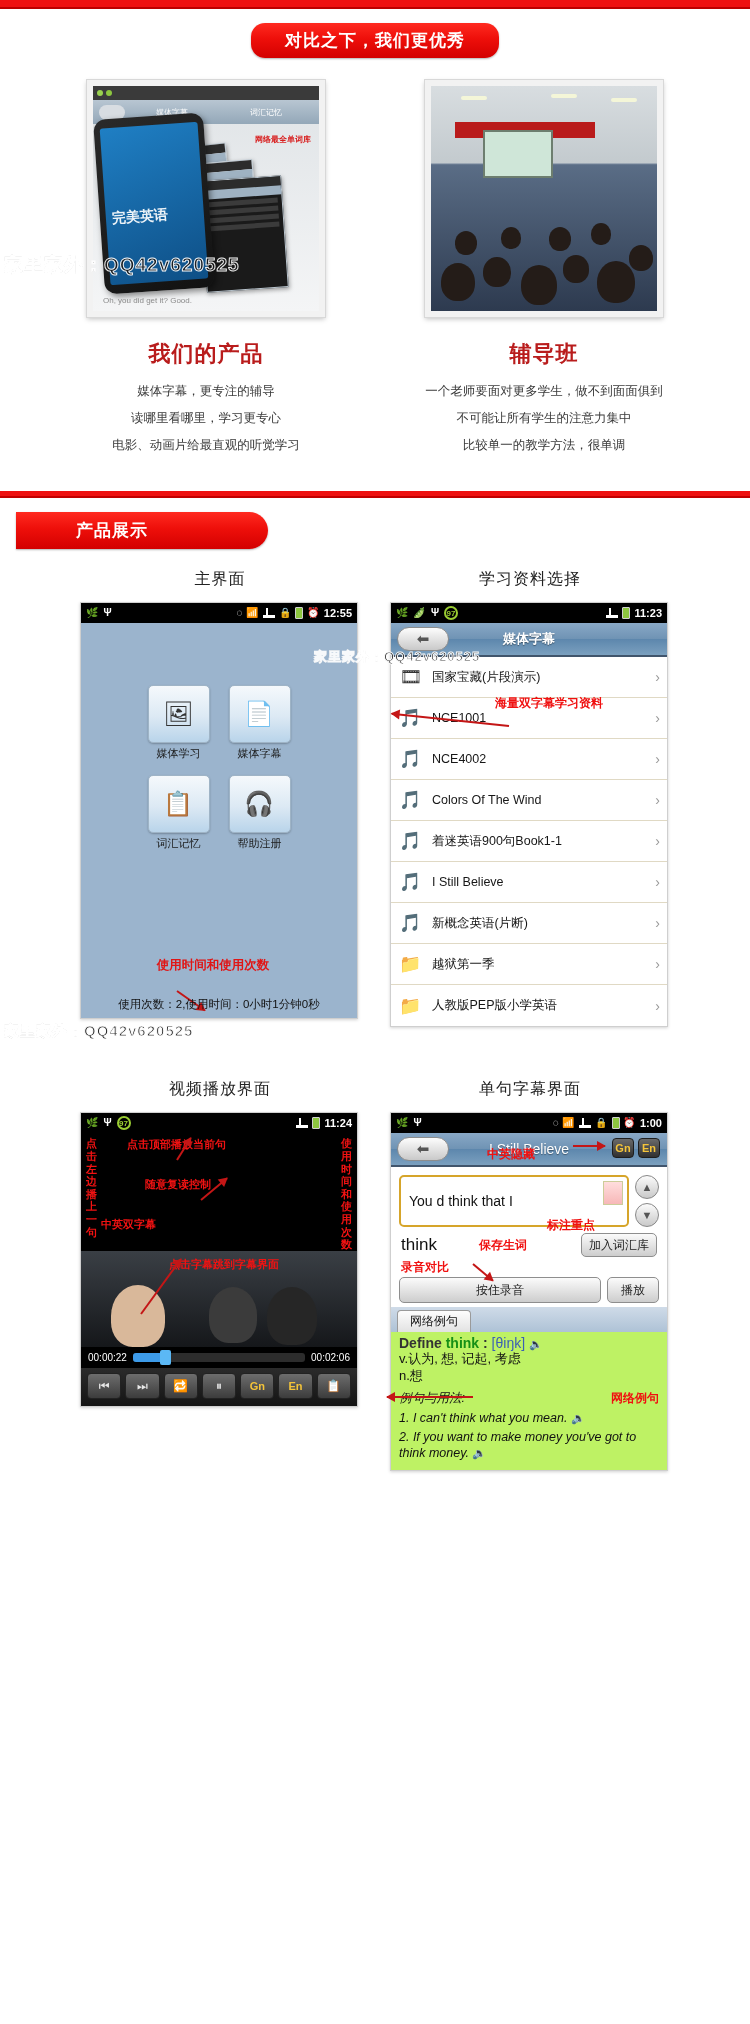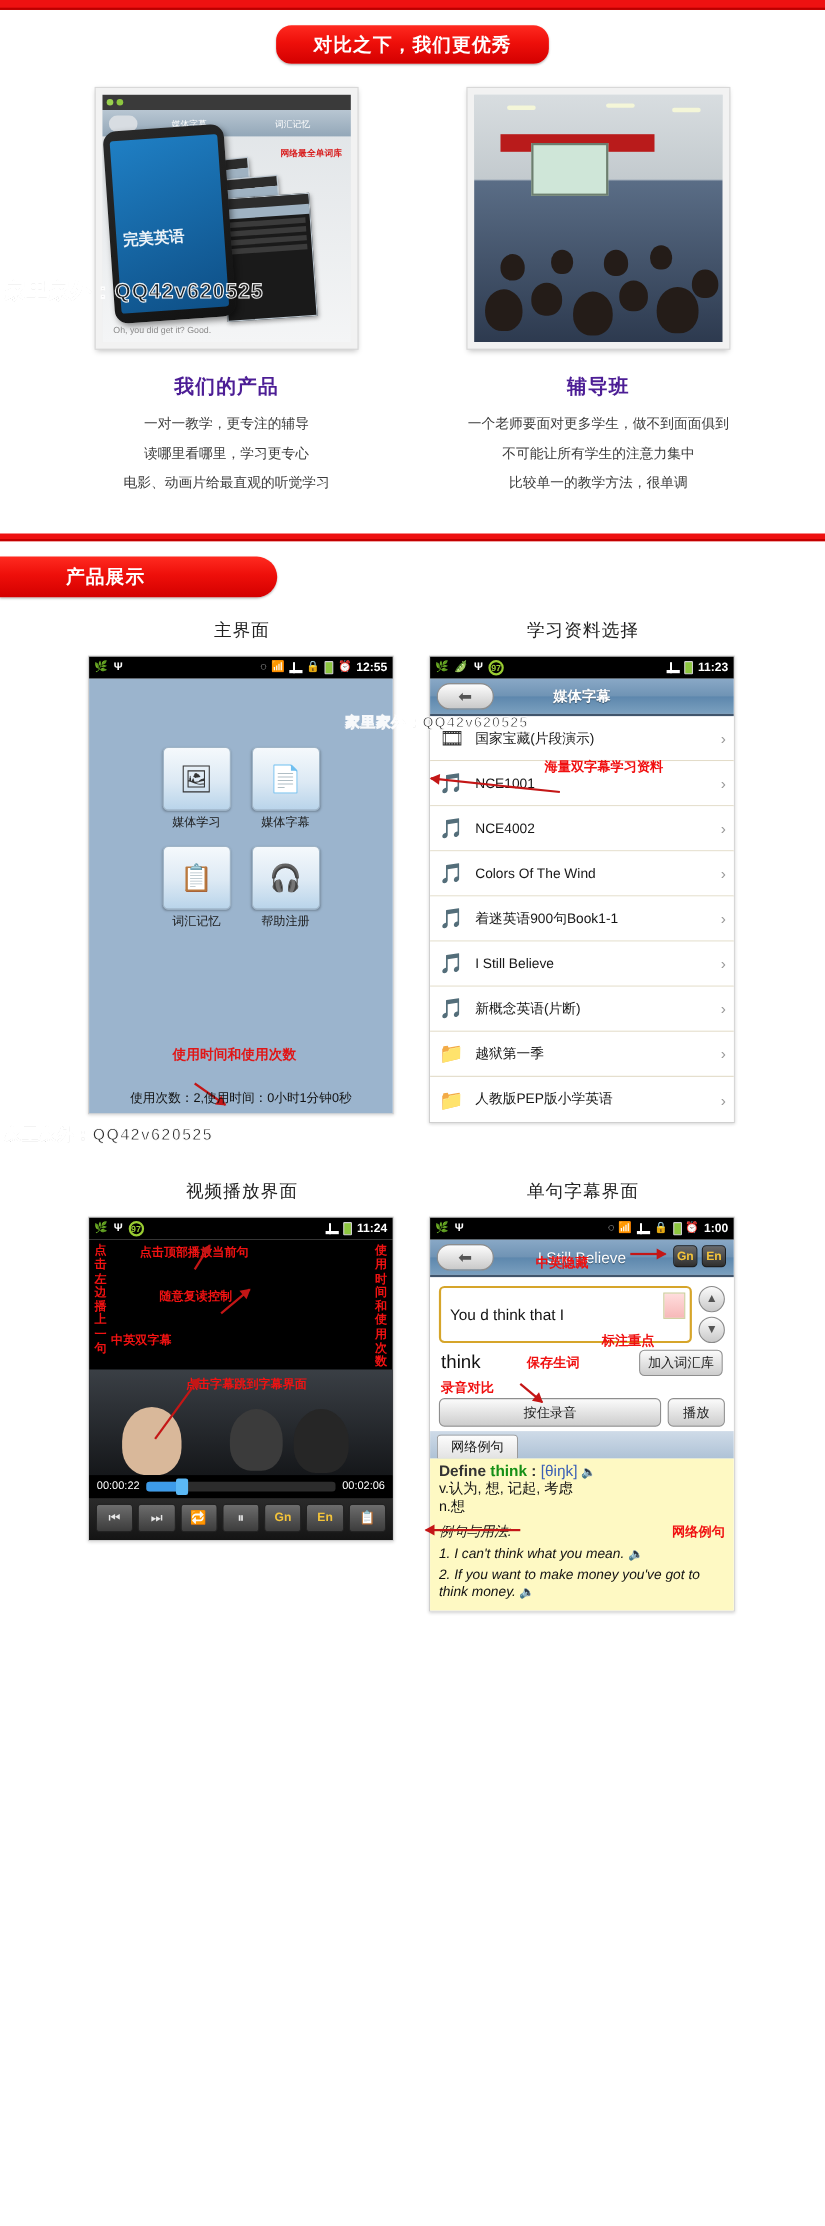--- a/index.html
+++ b/index.html
@@ -17,21 +17,21 @@
     width: 750px;
     height: 9px;
     background: #ee1111;
     border-bottom: 2px solid #b00;
   }
   .red-bar.thin { height: 7px; border-bottom: 2px solid #c20000; }
 
   
   .banner-wrap { padding: 14px 0 10px 0; display:flex; }
   .banner-wrap.center { justify-content: center; }
-  .banner-wrap.leftish { justify-content: flex-start; padding-left: 0; }
+  .banner-wrap.leftish { justify-content: flex-start; padding-left: 16px; }
   .banner {
     background: linear-gradient(to bottom,#ff2a20 0%,#ee0f0a 45%,#d30000 100%);
     color: #fff;
     font-weight: bold;
     font-size: 17px;
     letter-spacing: 1px;
     padding: 6px 34px;
     border-radius: 14px;
     text-align: left;
     box-shadow: 0 1px 2px rgba(0,0,0,.3);
@@ -48,21 +48,21 @@
   .photo-frame {
     width: 238px; height: 237px;
     border: 6px solid #f2f2f2;
     outline: 1px solid #d8d8d8;
     box-shadow: 0 2px 5px rgba(0,0,0,.25);
     overflow: hidden;
     position: relative;
     background: #eee;
   }
   .col-title {
-    font-size: 18px; font-weight: bold; color: #4c1d95;
+    font-size: 22px; font-weight: bold; color: #b91c1c;
     margin: 22px 0 16px 0; letter-spacing: 1px;
   }
   .col-line {
     font-size: 12.5px; color: #3a3a3a; margin-bottom: 13px; text-align: center;
     line-height: 1.1;
   }
 
   
   .mock-a { width:100%; height:100%; background:linear-gradient(to bottom,#dfe3e6,#f4f5f6); position:relative; }
   .mock-status { height:14px; background:#3a3a3a; display:flex; align-items:center; padding:0 4px; gap:3px;}
@@ -243,21 +243,21 @@
   }
   .big-btn.sm { flex:0 0 52px; }
   .cn-line { padding:2px 10px; font-size:12.5px; color:#222; }
   .tabstrip { background:linear-gradient(to bottom,#cfdbe8,#aec2d6); padding:3px 6px 0 6px; }
   .tabchip {
     display:inline-block; background:linear-gradient(to bottom,#fdfdfd,#e2e2e2);
     border:1px solid #9a9a9a; border-bottom:none; border-radius:4px 4px 0 0;
     padding:2px 12px; font-size:12px; color:#111;
   }
   .dict {
-    padding:3px 8px 8px 8px; background:#fef9c3; position:relative; min-height:132px;
+    padding:3px 8px 8px 8px; background:#bef264; position:relative; min-height:132px;
   }
   .d-head { font-size:14px; font-weight:bold; color:#333; }
   .d-head .w { color:#169016; }
   .d-head .ph { color:#3b5fb5; font-weight:normal; }
   .d-def { font-size:13px; color:#111; line-height:1.25; }
   .d-sub { font-size:12.5px; color:#111; font-style:italic; margin-top:6px; }
   .d-ex { font-size:12.5px; color:#111; font-style:italic; margin-top:3px; line-height:1.3;}
   .spk { color:#2a6fd6; font-size:11px; }
   .ann-abs { position:absolute; color:#f01010; font-weight:bold; font-size:12px; white-space:nowrap; }
   .arrow {
@@ -329,21 +329,21 @@
           </div>
           <div class="phone-big">
             <div class="phone-screen-big">
               <span class="wtxt">完美英语</span>
             </div>
           </div>
           <div class="mock-foot">Oh, you did get it? Good.</div>
         </div>
       </div>
       <div class="col-title">我们的产品</div>
-      <div class="col-line">一对一教学，更专注的辅导</div>
+      <div class="col-line">媒体字幕，更专注的辅导</div>
       <div class="col-line">读哪里看哪里，学习更专心</div>
       <div class="col-line">电影、动画片给最直观的听觉学习</div>
     </div>
 
     <div class="col">
       <div class="photo-frame">
         <div class="mock-b">
           <div class="ceil"></div>
           <div class="lamp" style="left:30px;top:10px"></div>
           <div class="lamp" style="left:120px;top:8px"></div>

